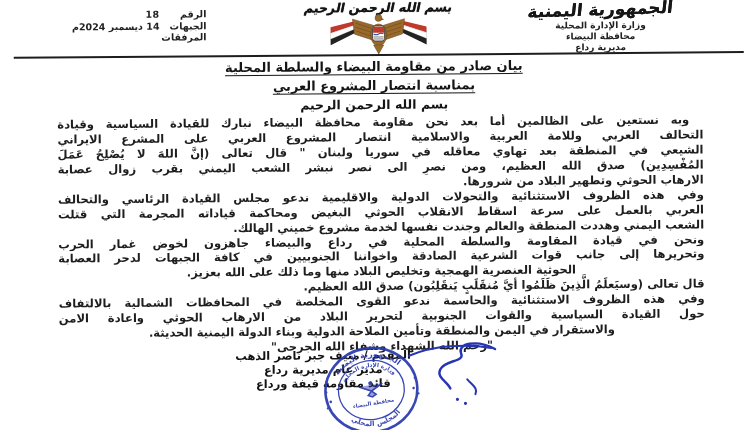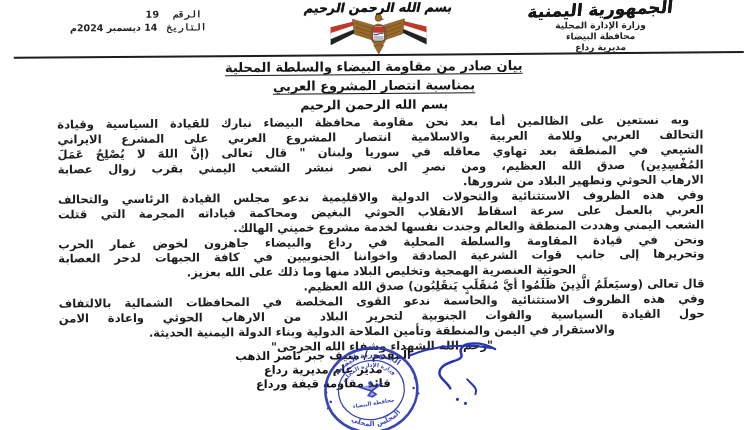--- a/index.html
+++ b/index.html
@@ -10,21 +10,21 @@
   .page{
     position:relative;width:750px;height:430px;background:#ffffff;
   }
   .scan{position:absolute;inset:0;transform:rotate(-0.45deg);}
   
   .meta{
     position:absolute;top:7px;left:58px;width:150px;direction:rtl;
     font-size:9.5px;font-weight:bold;line-height:11.5px;color:#222;
   }
   .meta .row{display:flex;gap:9px;align-items:baseline;}
-  .meta .lbl{min-width:38px;text-align:center;font-family:Liberation Mono, monospace;}
+  .meta .lbl{min-width:38px;text-align:right;}
   .meta .val{letter-spacing:.3px;}
   .org{
     position:absolute;top:1px;right:28px;width:240px;text-align:center;direction:rtl;
   }
   .org .country{
     font-size:17px;font-weight:bold;transform:skewX(-8deg) rotate(-1.5deg);
     letter-spacing:-0.5px;color:#161616;text-shadow:0 0 .6px #161616;
     margin-bottom:1px;
   }
   .org .sub{font-size:9px;font-weight:bold;line-height:11px;color:#222;}
@@ -69,25 +69,28 @@
 </style>
 </head>
 <body>
 
 <div class="page">
  <div class="scan">
 
   <div class="meta">
     <div class="row">
       <span class="lbl">الرقم</span>
-      <span class="val">19</span>
+      <span class="val">18</span>
     </div>
     <div class="row">
-      <span class="lbl">التاريخ</span>
+      <span class="lbl">الجبهات</span>
       <span class="val">14 ديسمبر 2024م</span>
+    </div>
+    <div class="row">
+      <span class="lbl">المرفقات</span>
     </div>
   </div>
 
   <div class="emblem-wrap">
     <div class="basmala-calligraphy">بسم الله الرحمن الرحيم</div>
     <svg class="emblem-svg" viewBox="0 0 100 44">
 
       <polygon points="2,16 26,10 26,14 2,22" fill="#c0392b"></polygon>
       <polygon points="2,22 26,14 26,18 2,28" fill="#fdfdfd" stroke="#999" stroke-width="0.3"></polygon>
       <polygon points="2,28 26,18 26,22 2,34" fill="#222"></polygon>

